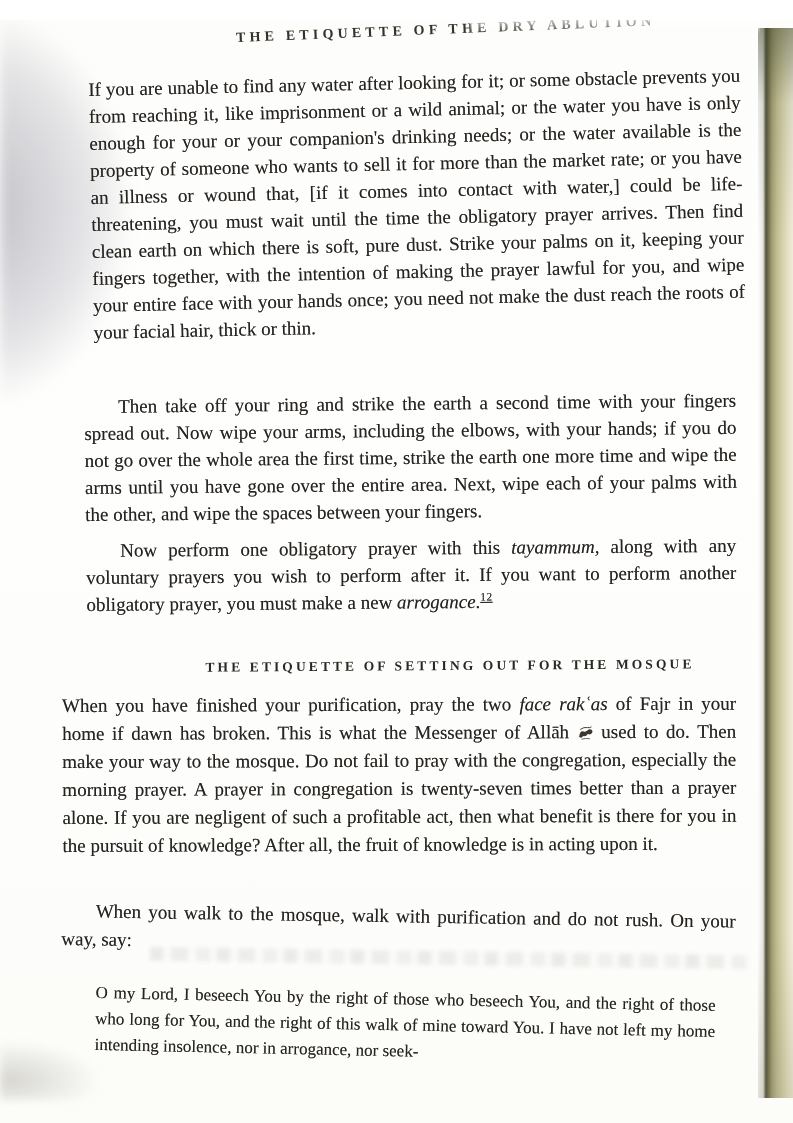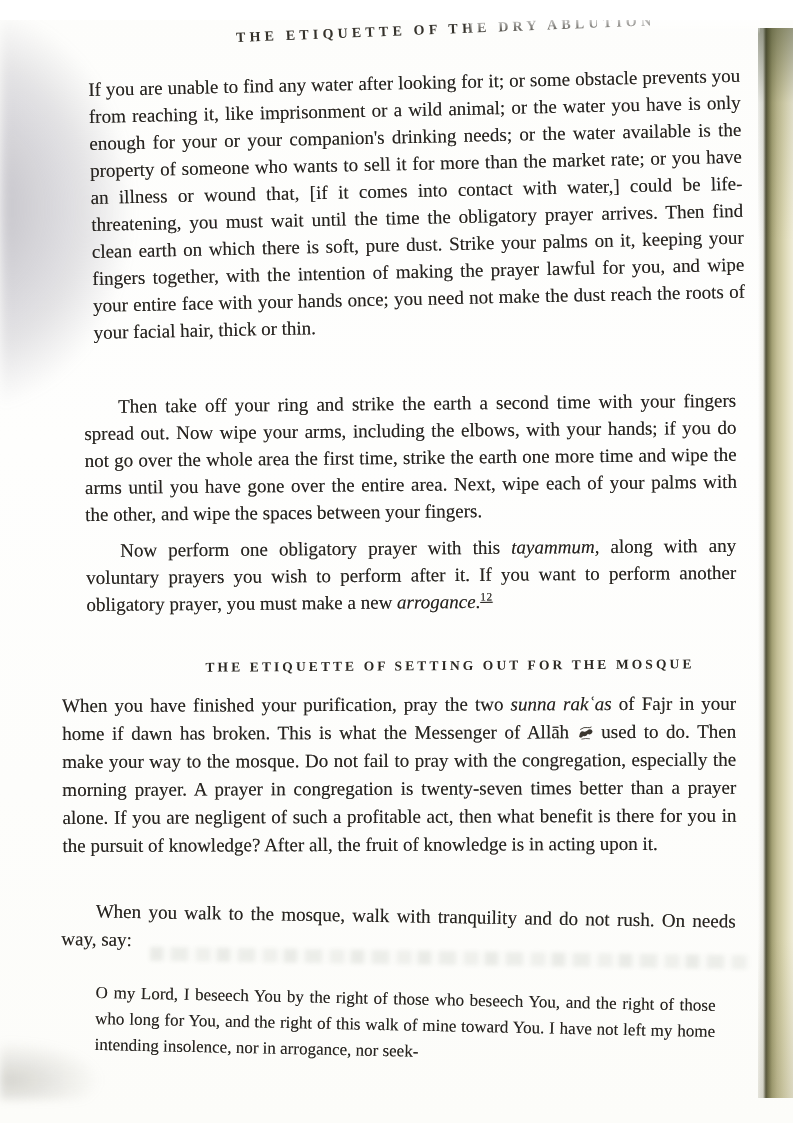--- a/index.html
+++ b/index.html
@@ -119,26 +119,26 @@
   <div class="running-head">THE ETIQUETTE OF THE DRY ABLUTION</div>
   <div class="crop-band"></div>
   <div class="head-glare"></div>
 
   <p class="para p1"><span>If you are unable to find any water after looking for it; or some obstacle prevents you from reaching it, like imprisonment or a wild animal; or the water you have is only enough for your or your companion's drinking needs; or the water available is the property of someone who wants to sell it for more than the market rate; or you have an illness or wound that, [if it comes into contact with water,] could be life-threatening, you must wait until the time the obligatory prayer arrives. Then find clean earth on which there is soft, pure dust. Strike your palms on it, keeping your fingers together, with the intention of making the prayer lawful for you, and wipe your entire face with your hands once; you need not make the dust reach the roots of your facial hair, thick or thin.</span></p>
   <p class="para p2 indent"><span>Then take off your ring and strike the earth a second time with your fingers spread out. Now wipe your arms, including the elbows, with your hands; if you do not go over the whole area the first time, strike the earth one more time and wipe the arms until you have gone over the entire area. Next, wipe each of your palms with the other, and wipe the spaces between your fingers.</span></p>
   <p class="para p3 indent"><span>Now perform one obligatory prayer with this </span><em>tayammum,</em><span> along with any voluntary prayers you wish to perform after it. If you want to perform another obligatory prayer, you must make a new </span><em>arrogance</em><span>.</span><sup>12</sup></p>
 
   <h2 class="section-heading">THE ETIQUETTE OF SETTING OUT FOR THE MOSQUE</h2>
 
-  <p class="para p4"><span>When you have finished your purification, pray the two </span><em>sunna rakʿas</em><span> of Fajr in your home if dawn has broken. This is what the Messenger of Allāh </span><span class="pbuh">
+  <p class="para p4"><span>When you have finished your purification, pray the two </span><em>face rakʿas</em><span> of Fajr in your home if dawn has broken. This is what the Messenger of Allāh </span><span class="pbuh">
   <svg width="17" height="15" viewBox="0 0 20 17" aria-hidden="true">
     <path d="M2.5 12.5 Q3.5 5.5 7.5 7 Q10 8 12 6 Q14.5 3.5 17 5 Q19 6.5 17.5 9 Q15.5 11.5 12.5 10 Q10.5 13.5 7 12.5 Q5 15.5 3 14 Q1.8 13.5 2.5 12.5 Z" fill="#3b372f"></path>
     <path d="M4 4.5 Q8 1.5 12.5 2.5 Q15 3 16.5 2" stroke="#3b372f" stroke-width="1.1" fill="none" stroke-linecap="round"></path>
     <path d="M5.5 16 Q10 14.8 14.5 15.6" stroke="#3b372f" stroke-width="0.9" fill="none" stroke-linecap="round"></path>
   </svg>
 </span><span> used to do. Then make your way to the mosque. Do not fail to pray with the congregation, especially the morning prayer. A prayer in congregation is twenty-seven times better than a prayer alone. If you are negligent of such a profitable act, then what benefit is there for you in the pursuit of knowledge? After all, the fruit of knowledge is in acting upon it.</span></p>
-  <p class="para p5 indent"><span>When you walk to the mosque, walk with tranquility and do not rush. On needs way, say:</span></p>
+  <p class="para p5 indent"><span>When you walk to the mosque, walk with purification and do not rush. On your way, say:</span></p>
 
   <div class="bleed"></div>
 
   <blockquote class="quote"><span>O my Lord, I beseech You by the right of those who beseech You, and the right of those who long for You, and the right of this walk of mine toward You. I have not left my home intending insolence, nor in arrogance, nor seek-</span></blockquote>
 
 </div>
 
 </body></html>

